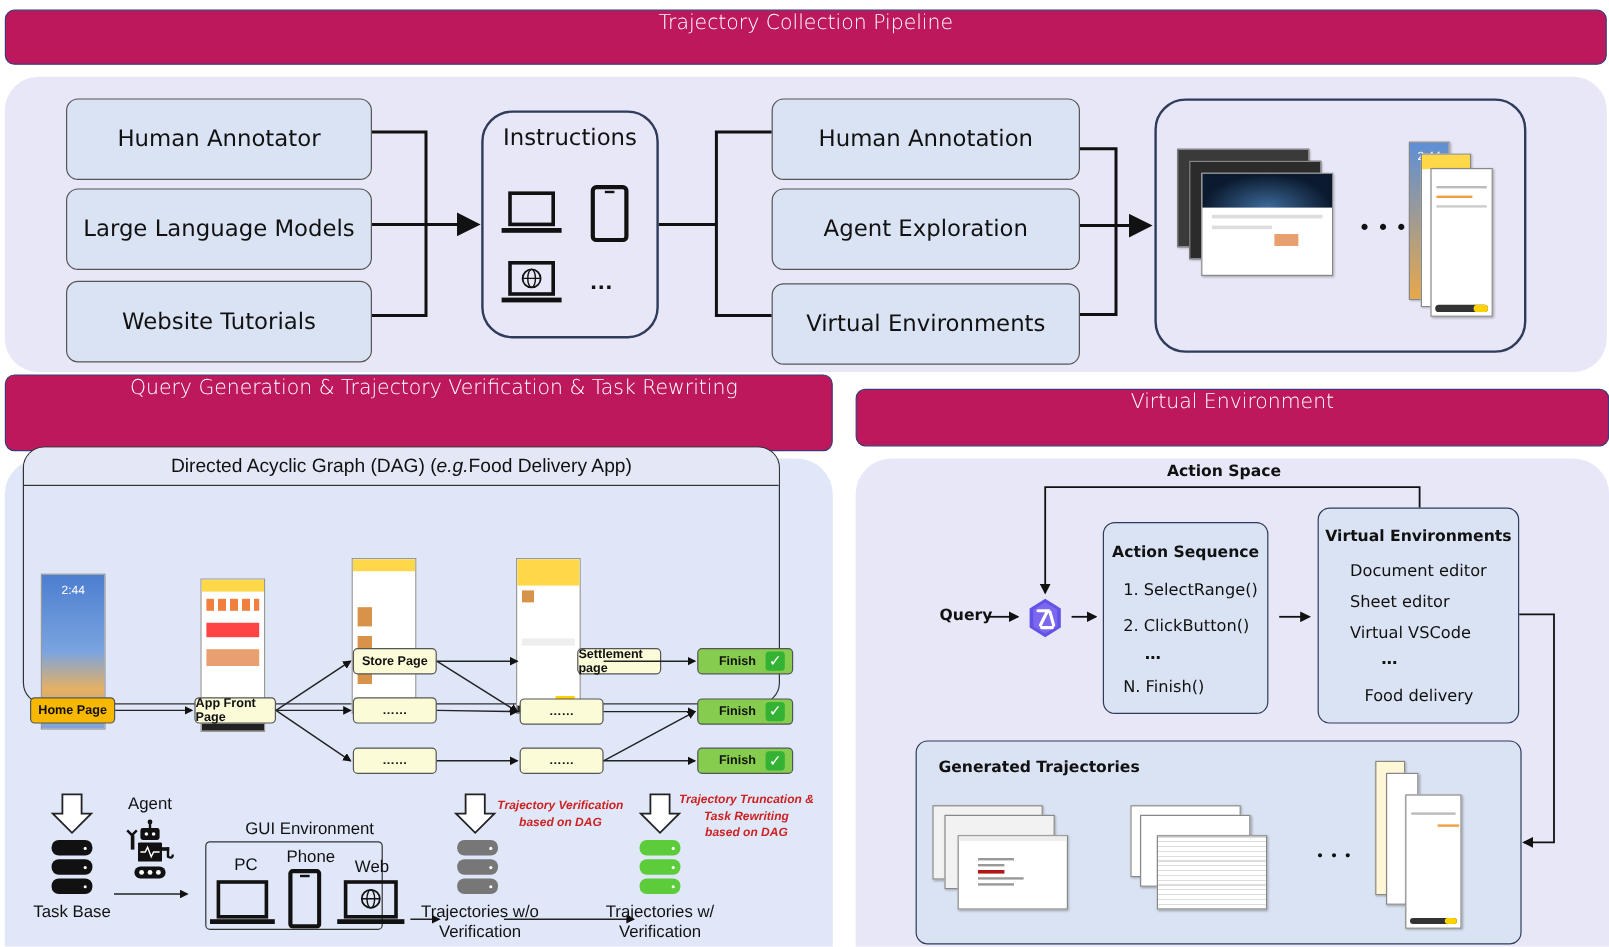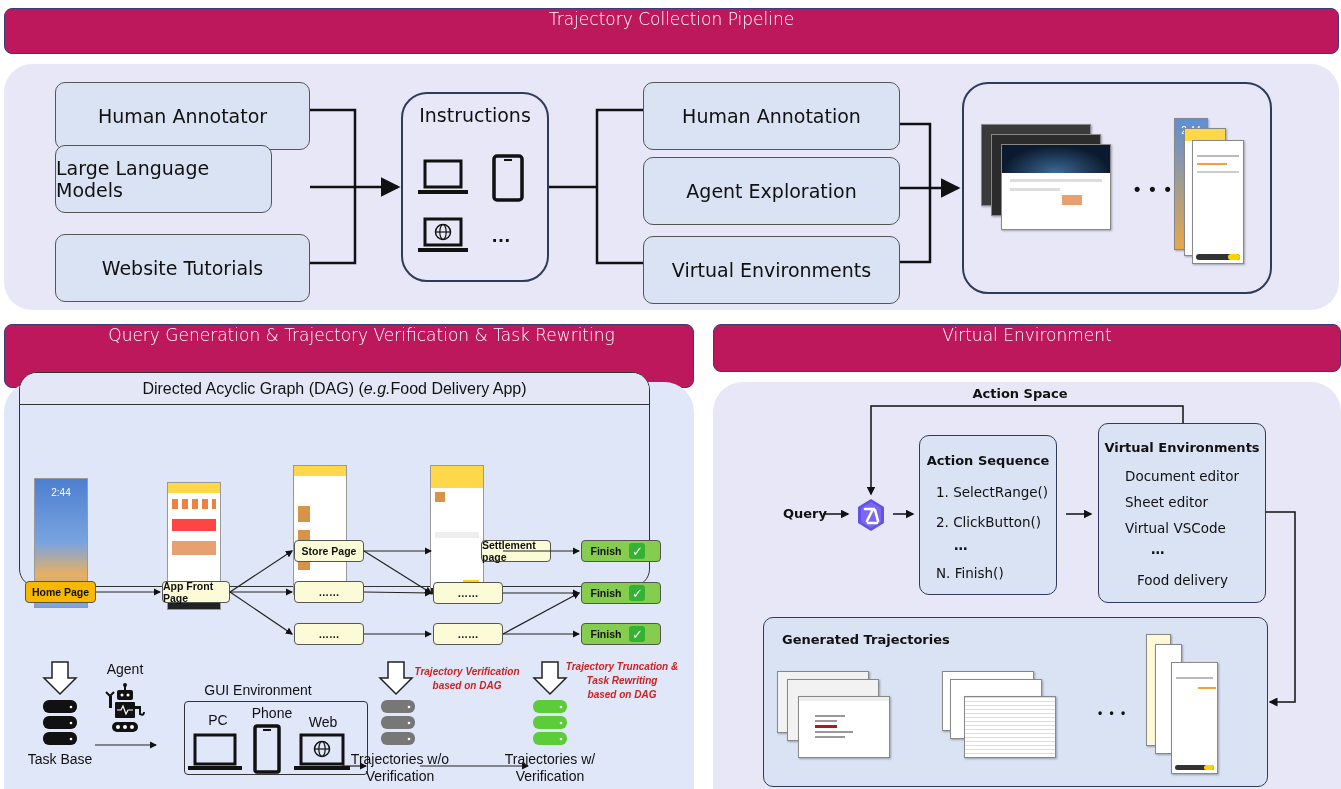--- a/index.html
+++ b/index.html
@@ -27,51 +27,51 @@
   }
   .dag-head {
     position: absolute; left: 0; right: 0; top: 0; height: 32px; border-bottom: 1px solid #333;
     display: flex; align-items: center; justify-content: center; font-size: 16px; background: #e4e8f6;
   }
   .node {
     position: absolute; height: 22px; border: 1px solid #555; border-radius: 4px; background: #fbfbd8;
     display: flex; align-items: center; justify-content: center; font-size: 10.5px; font-weight: bold;
   }
   .node.home { background: #f8b800; }
-  .node.finish { background: #86cc4e; padding-right: 6px; gap: 8px; }
+  .node.finish { background: #86cc4e; justify-content: flex-end; padding-right: 6px; gap: 8px; }
   .check { width: 16px; height: 16px; background: #33b233; border-radius: 3px; color: #fff; font-size: 13px; display: flex; align-items: center; justify-content: center; }
   .phone {
     position: absolute; border: 1px solid #999; background: #fff; overflow: hidden;
   }
   .red-note { position: absolute; color: #cc2222; font-style: italic; font-weight: bold; font-size: 11px; text-align: center; line-height: 14px; }
   .small-label { position: absolute; font-size: 14px; text-align: center; line-height: 17px; }
   .ve-box { position: absolute; background: #dae3f3; border: 1.5px solid #2f3b5a; border-radius: 10px; }
   .ve-title { position: absolute; left: 0; right: 0; text-align: center; font-weight: bold; font-family: "DejaVu Sans", sans-serif; font-size: 13px; }
   .ve-item { position: absolute; font-family: "DejaVu Sans", sans-serif; font-size: 13.5px; }
   .shot { position: absolute; background: #fff; border: 1px solid #888; box-shadow: 1px 1px 2px rgba(0,0,0,0.3); }
 </style>
 </head>
 <body>
 
 <div class="banner" style="left:4px;top:8px;width:1335px;height:46px;">
     <span>Trajectory Collection Pipeline</span>
   </div>
-<div class="banner" style="left:4px;top:324px;width:690px;height:64px;padding-left:25px;">
+<div class="banner" style="left:4px;top:312px;width:690px;height:64px;padding-left:25px;">
     <span>Query Generation &amp; Trajectory Verification &amp; Task Rewriting</span>
   </div>
 <div class="banner" style="left:713px;top:324px;width:628px;height:48px;">
     <span>Virtual Environment</span>
   </div>
 
 <div class="panel" style="left:4px;top:64px;width:1335px;height:246px;"></div>
 
 <div class="src-box" style="left:55px;top:82px;width:255px;height:68px;">
     <span>Human Annotator</span>
   </div>
-<div class="src-box" style="left:55px;top:145px;width:217px;height:68px;">
+<div class="src-box" style="left:55px;top:157px;width:255px;height:68px;">
     <span>Large Language Models</span>
   </div>
 <div class="src-box" style="left:55px;top:234px;width:255px;height:68px;">
     <span>Website Tutorials</span>
   </div>
 
 <div class="round-box" style="left:401px;top:92px;width:148px;height:190px;">
   <div class="round-title" style="top:10px;">Instructions</div>
   <svg class="abs" style="left:14px;top:64px;" width="52" height="40" viewBox="0 0 52 40">
     <rect x="8" y="3" width="36" height="26" fill="none" stroke="#111" stroke-width="3"></rect>
@@ -278,21 +278,21 @@
       <circle cx="18" cy="13" r="1.5"></circle>
       <circle cx="24" cy="13" r="1.5"></circle>
       <circle cx="14" cy="45" r="2"></circle>
       <circle cx="21" cy="45" r="2"></circle>
       <circle cx="28" cy="45" r="2"></circle>
     </g>
   <polyline points="13,28 17,28 19,24 22,32 24,28 29,28" fill="none" stroke="#fff" stroke-width="1.2"></polyline>
 </svg>
 
 <div class="small-label" style="left:188px;top:682px;width:140px;font-size:14px;">GUI Environment</div>
-<div class="abs" style="left:184px;top:701px;width:184px;height:74px;border:1.5px solid #333;border-radius:4px;">
+<div class="abs" style="left:171px;top:701px;width:148px;height:74px;border:1.5px solid #333;border-radius:4px;">
   <div class="small-label" style="left:18px;top:10px;width:30px;">PC</div>
   <div class="small-label" style="left:62px;top:3px;width:50px;">Phone</div>
   <div class="small-label" style="left:115px;top:12px;width:46px;">Web</div>
   <svg class="abs" style="left:2px;top:31px;" width="56" height="38" viewBox="0 0 56 38">
     <rect x="8" y="2" width="40" height="29" fill="none" stroke="#111" stroke-width="3"></rect>
       <rect x="1" y="33" width="54" height="4" fill="#111"></rect>
   </svg>
   <svg class="abs" style="left:68px;top:22px;" width="28" height="50" viewBox="0 0 28 50">
     <rect x="2" y="2" width="24" height="46" rx="2" fill="none" stroke="#111" stroke-width="3.5"></rect>
       <rect x="10" y="5" width="8" height="2" fill="#111"></rect>

